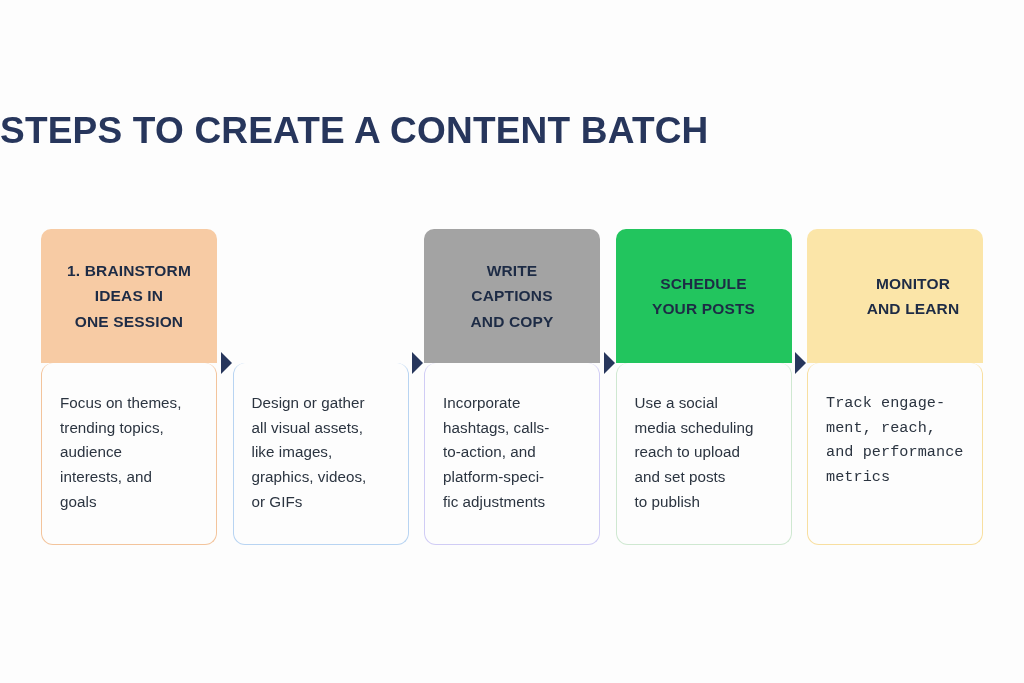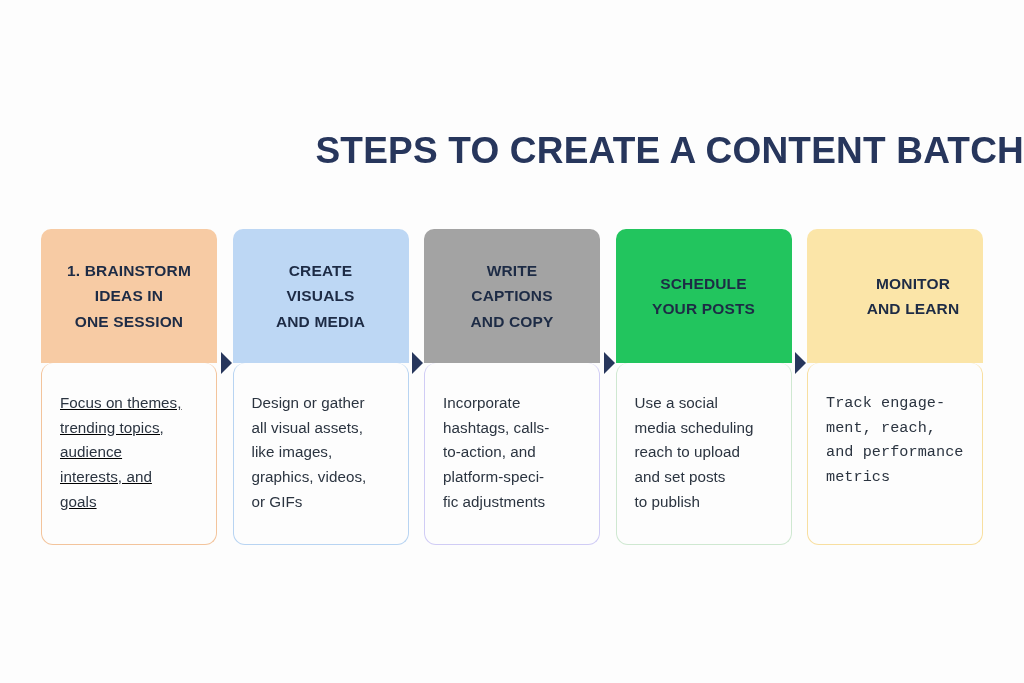--- a/index.html
+++ b/index.html
@@ -13,27 +13,26 @@
     font-family: "Liberation Sans", sans-serif;
     overflow: hidden;
     position: relative;
   }
 
   #page-title {
     position: absolute;
     top: 110px;
     left: 0;
     width: 1024px;
-    text-align: right;
+    text-align: left;
     font-size: 37px;
     font-weight: bold;
     letter-spacing: 0.2px;
     color: #27365c;
     white-space: nowrap;
-    margin-top: 20px;
   }
 
   #steps-row {
     position: absolute;
     top: 229px;
     left: 41px;
     width: 942px;
     height: 316px;
     display: flex;
     flex-direction: row;
@@ -114,35 +113,30 @@
 
 <div id="page-title">STEPS TO CREATE A CONTENT BATCH</div>
 
 <div id="steps-row">
     <div class="step-card">
       <div class="card-header" style="background: rgb(247, 203, 164);">
         <div class="card-header-title">1. BRAINSTORM
 IDEAS IN
 ONE SESSION</div>
       </div>
-      <div class="card-body" style="border-color: rgb(243, 196, 156); text-decoration: underline;">
+      <div class="card-body" style="border-color: rgb(243, 196, 156);">
         <div class="card-body-text">Focus on themes,
 trending topics,
 audience
 interests, and
 goals</div>
       </div>
       <div class="arrow-connector" style="border-left-color: rgb(39, 54, 92);"></div>
     </div>
     <div class="step-card">
-      <div class="card-header" style="background: rgb(189, 215, 244);">
-        <div class="card-header-title">CREATE
-VISUALS
-AND MEDIA</div>
-      </div>
       <div class="card-body" style="border-color: rgb(184, 212, 242);">
         <div class="card-body-text">Design or gather
 all visual assets,
 like images,
 graphics, videos,
 or GIFs</div>
       </div>
       <div class="arrow-connector" style="border-left-color: rgb(39, 54, 92);"></div>
     </div>
     <div class="step-card">

